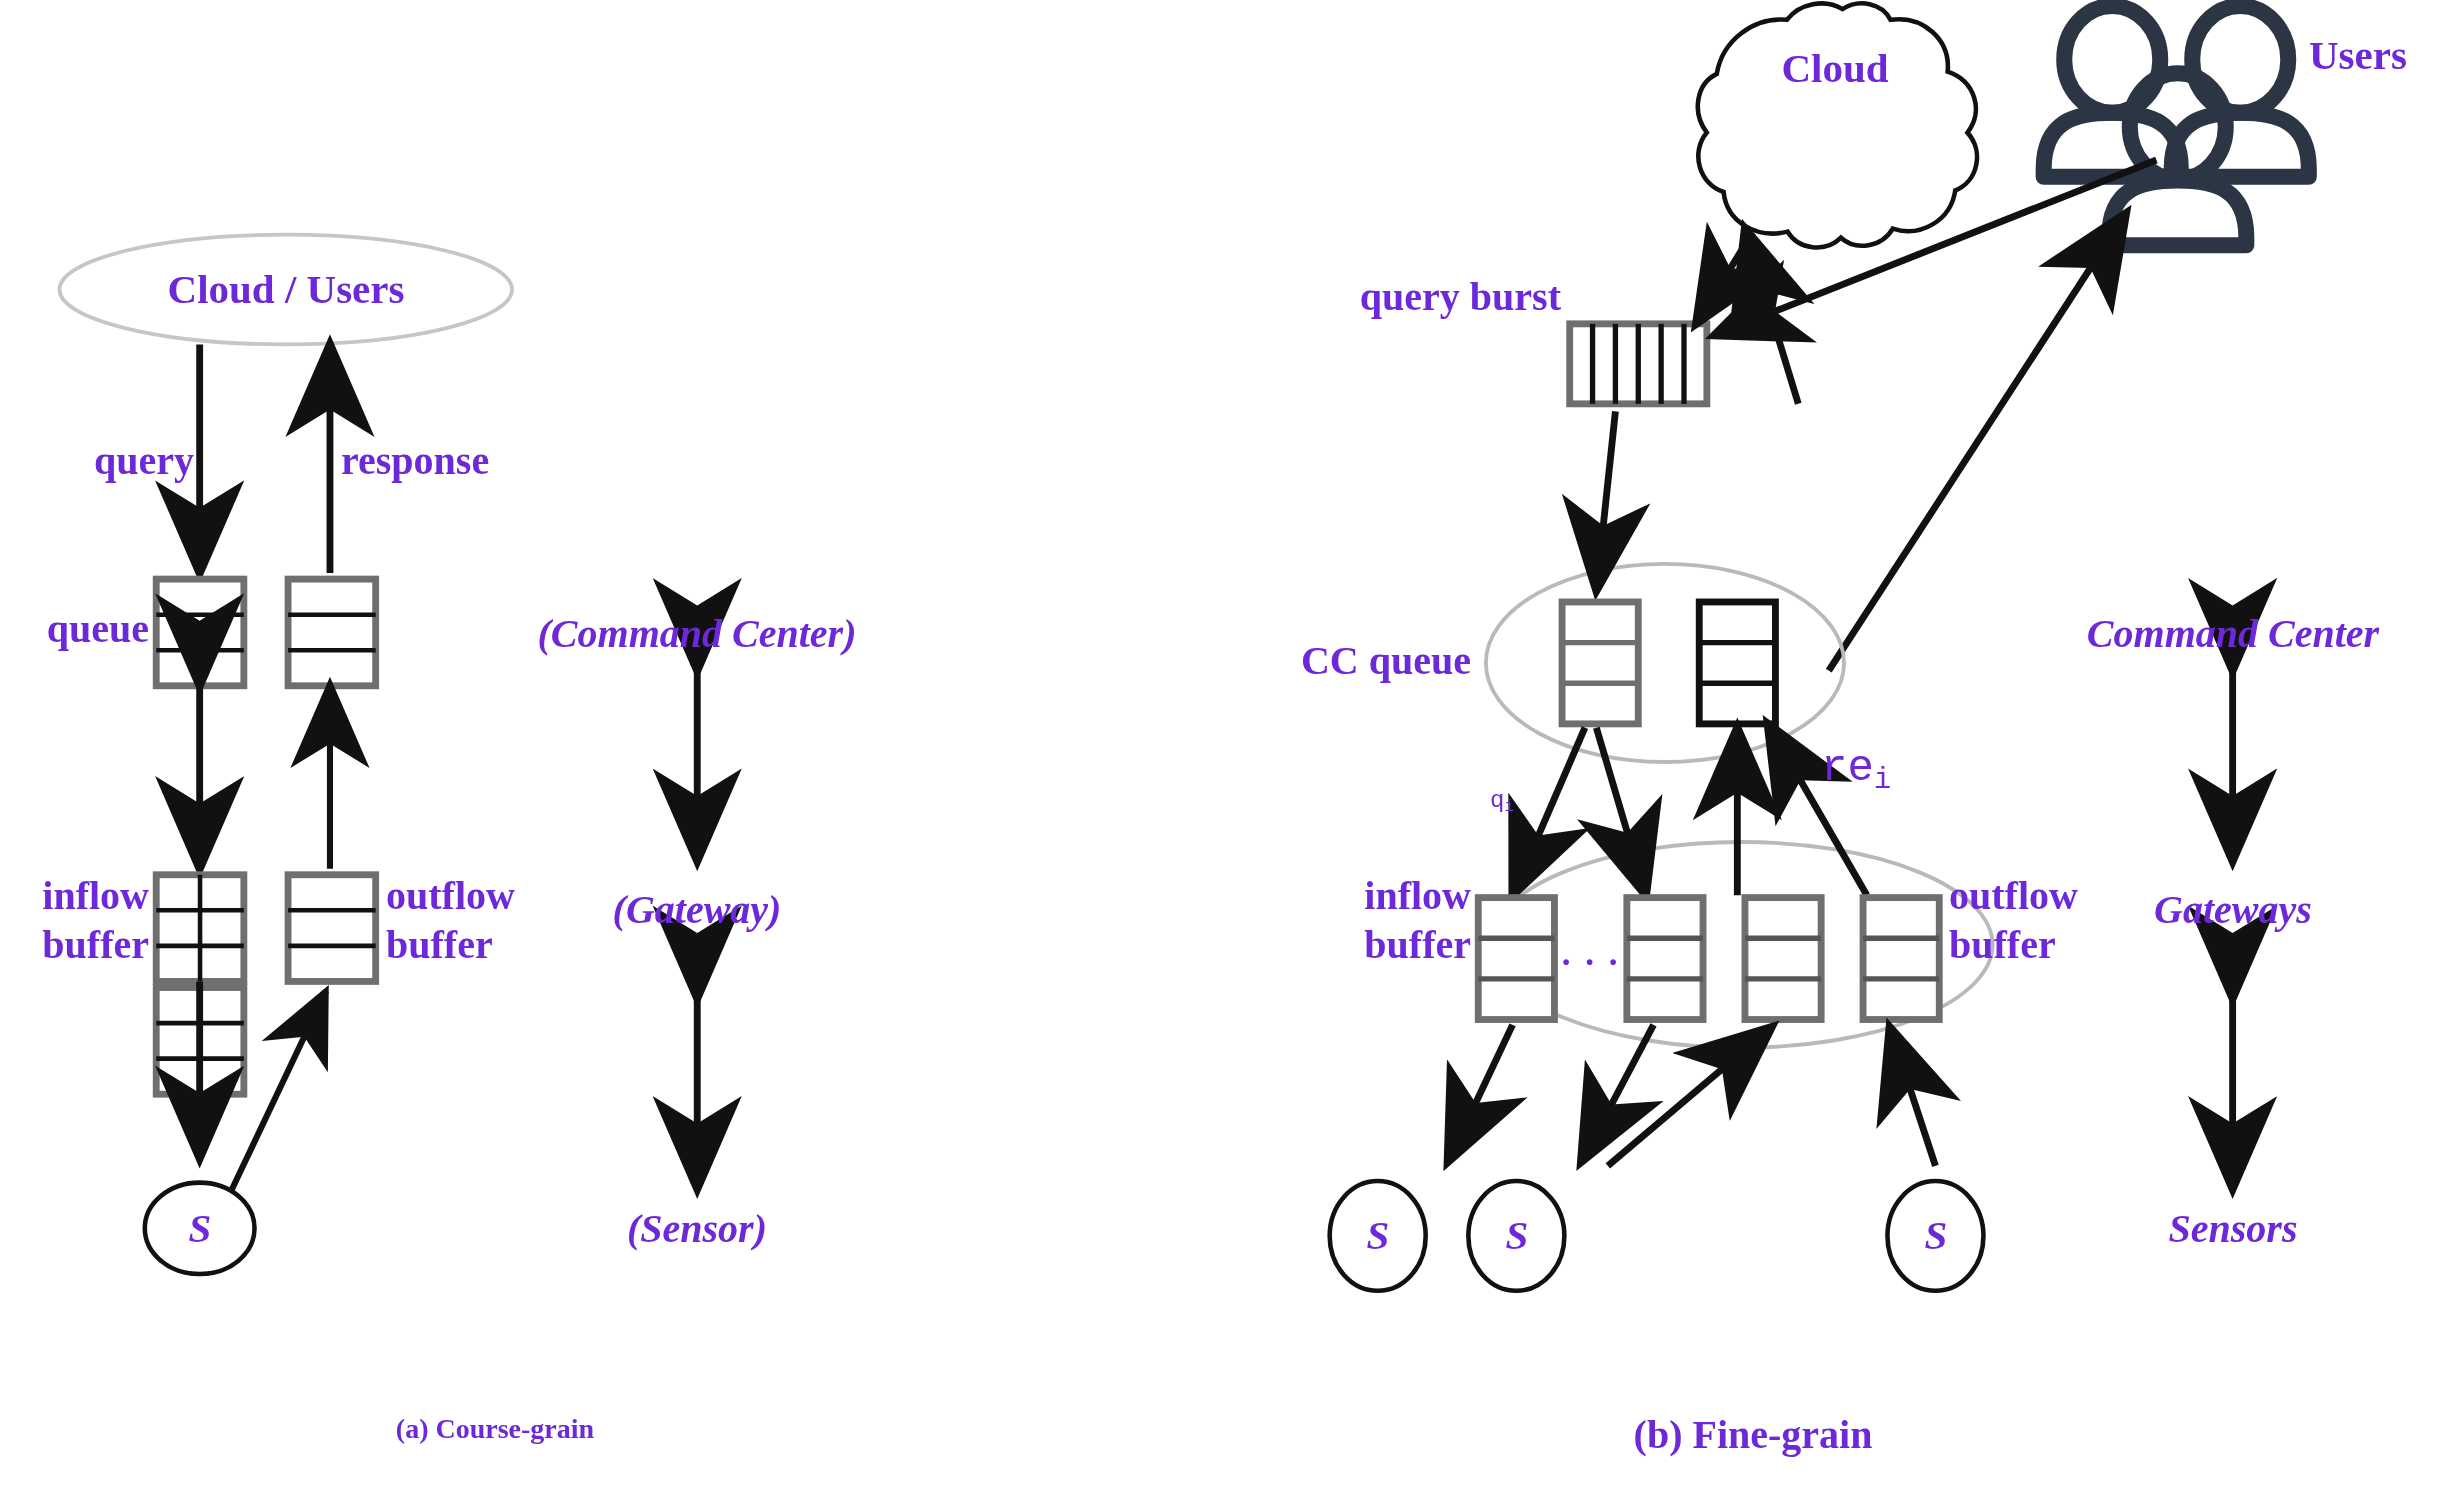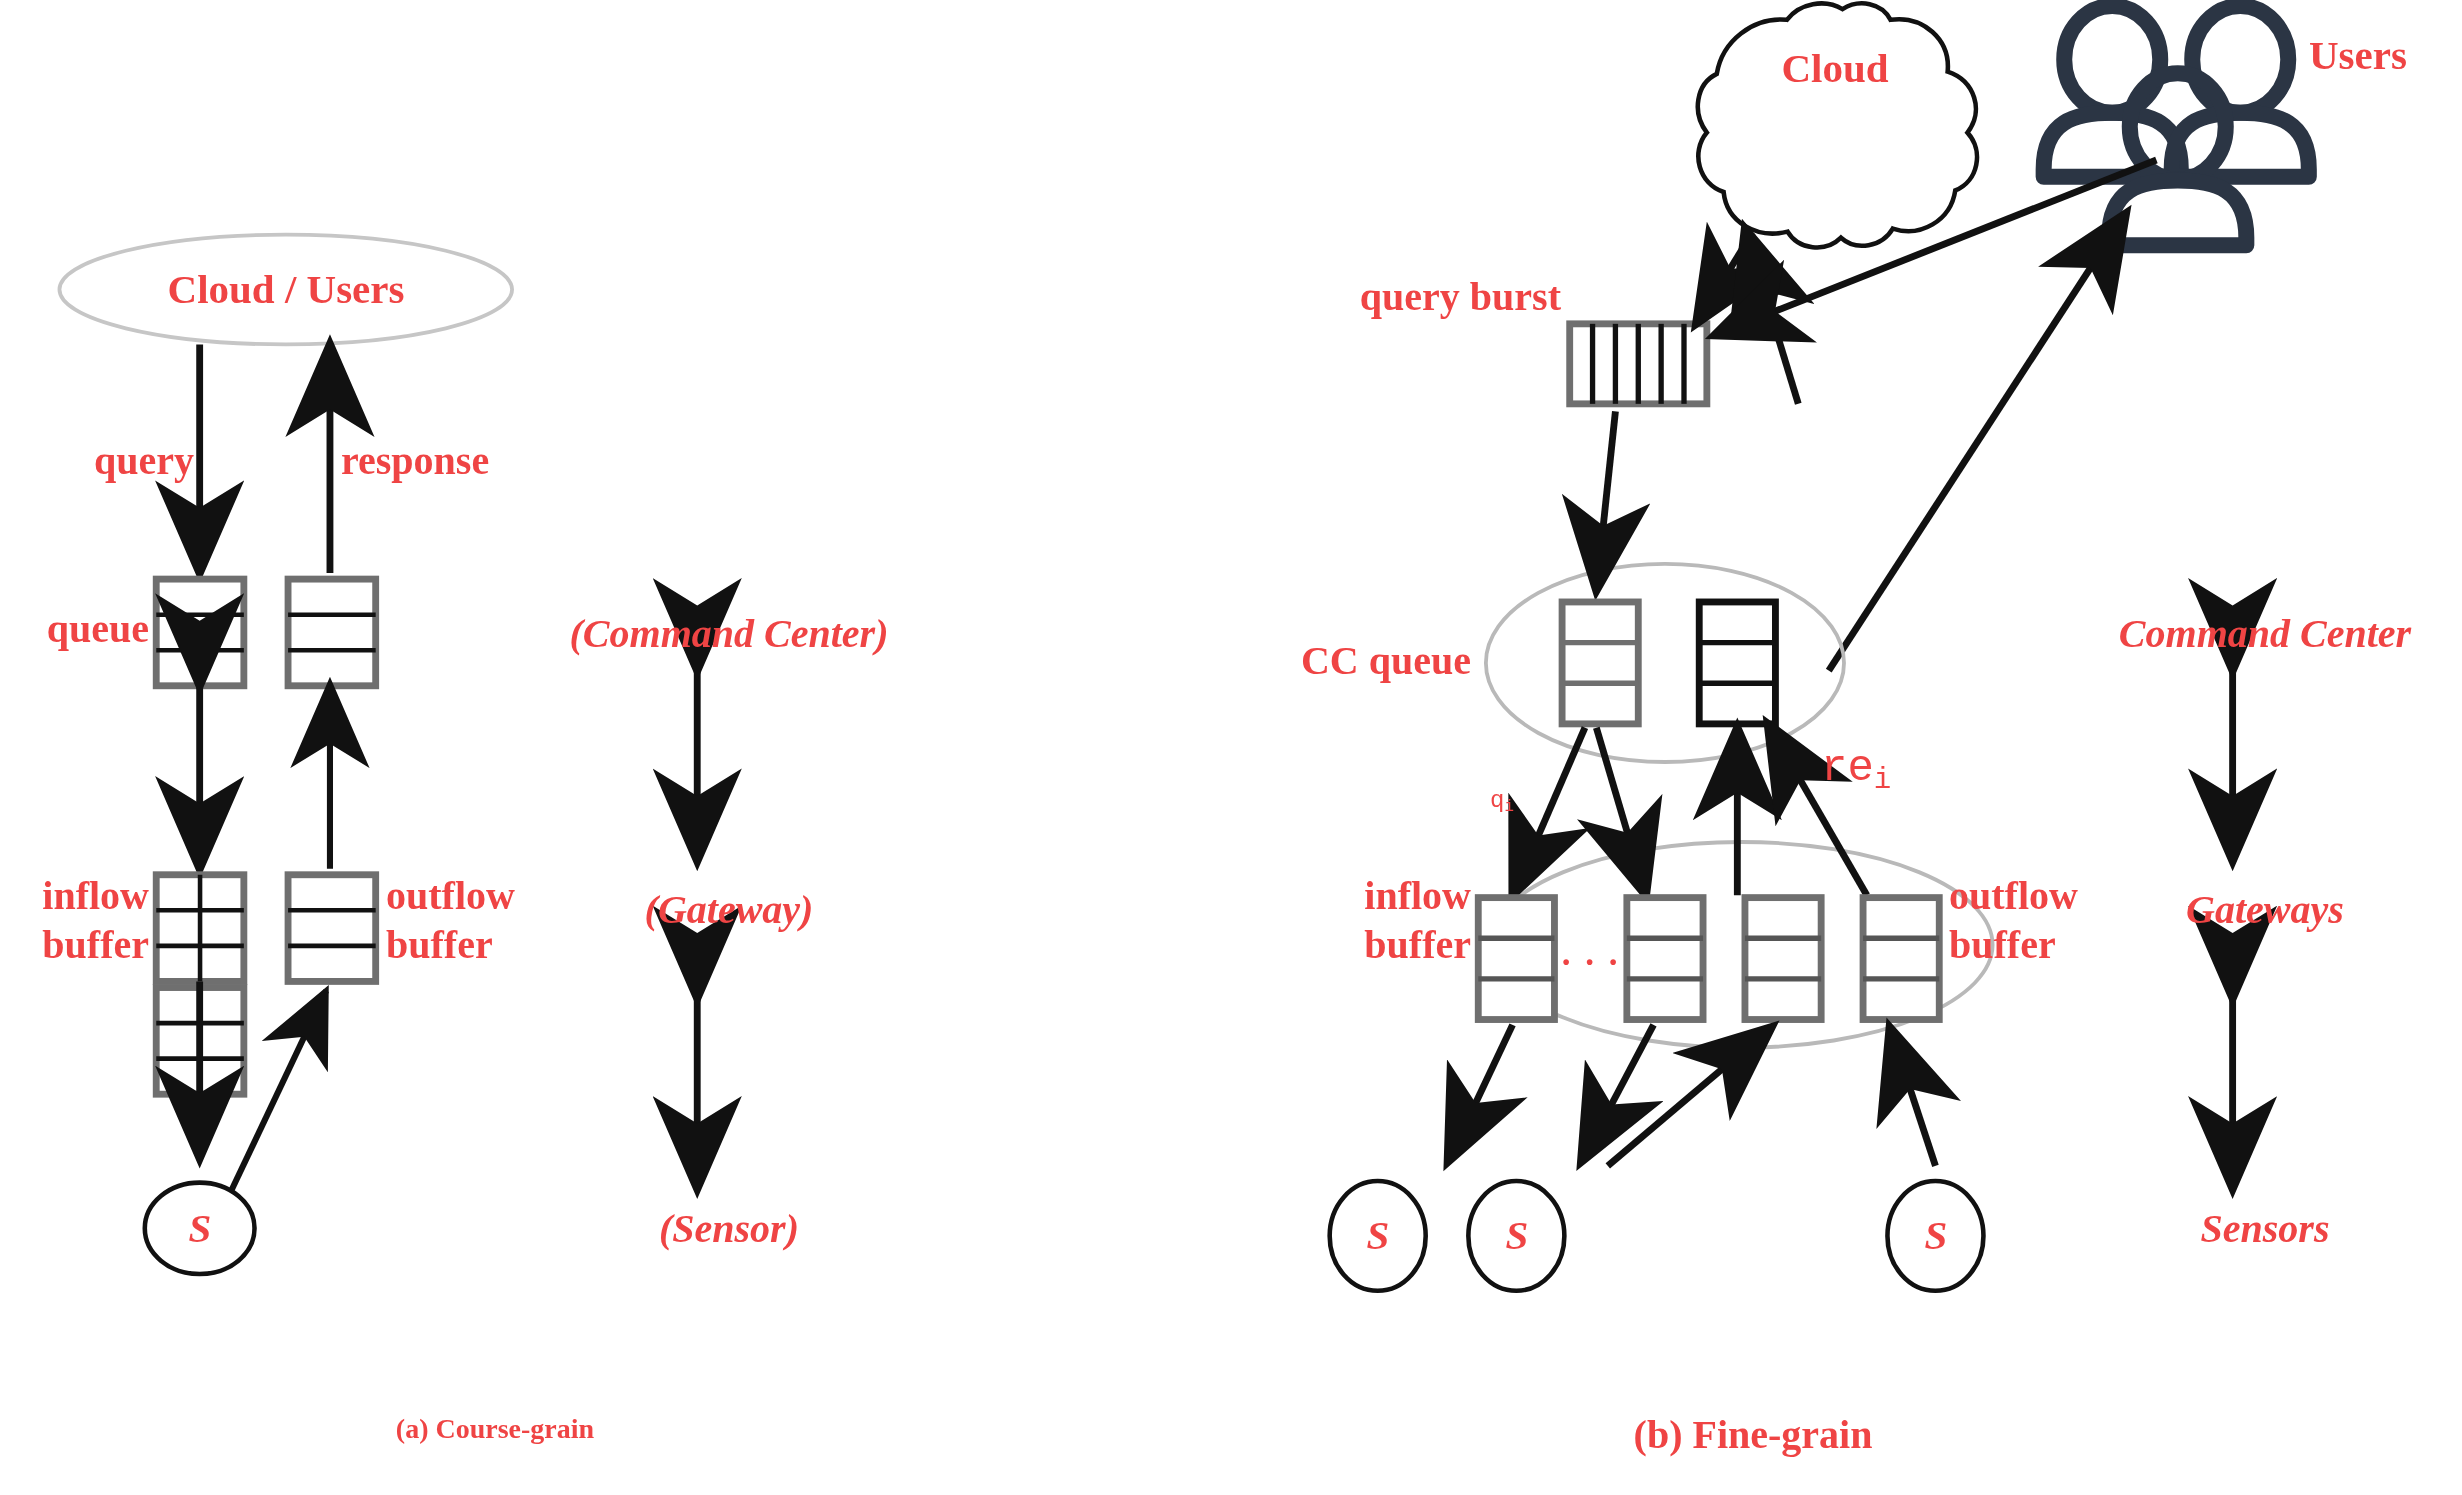--- a/index.html
+++ b/index.html
@@ -1,22 +1,22 @@
 <!DOCTYPE html>
 <html style="font-size:12.2px"><head>
 <meta charset="utf-8">
 <style>
   html,body{margin:0;padding:0;background:#ffffff;}
   body{width:2462px;height:1495px;position:relative;overflow:hidden;
        font-family:"Liberation Serif",serif;color:#111;}
   .fig{position:absolute;inset:0;}
   svg.layer{position:absolute;left:0;top:0;width:2462px;height:1495px;overflow:visible;}
   .lbl{position:absolute;font-family:"Liberation Serif",serif;font-weight:bold;
-       color:#ef4444;white-space:nowrap;line-height:1.05;}
-  .lbl.it{font-style:italic;font-weight:bold;margin-left:32px;}
+       color:#6d28d9;white-space:nowrap;line-height:1.05;}
+  .lbl.it{font-style:italic;font-weight:bold;}
   .lbl.mono{font-family:"Liberation Mono",monospace;font-weight:normal;}
   .ctr{transform:translateX(-50%);}
   .mid{transform:translate(-50%,-50%);}
   .rgt{transform:translateX(-100%);}
   sub{font-size:.66em;vertical-align:-.28em;}
 </style>
 </head>
 <body>
 
 <div class="fig">

